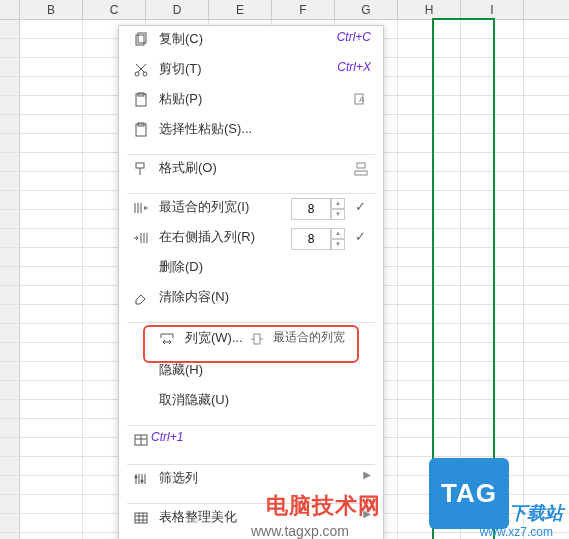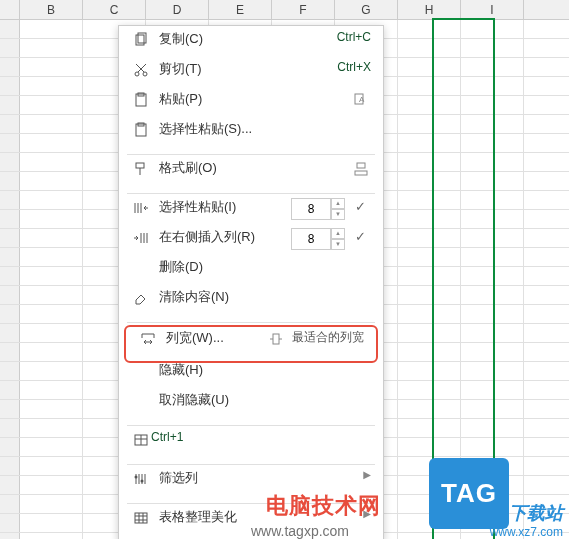--- a/index.html
+++ b/index.html
@@ -16,36 +16,36 @@
     
     
     .sel-col { position: absolute; top: 20px; left: 432px; width: 63px; height: 519px; border-left: 2px solid #0a8c3c; border-right: 2px solid #0a8c3c; pointer-events: none; }
     .sel-top { position: absolute; top: 18px; left: 432px; width: 63px; height: 2px; background: #0a8c3c; }
     
     
     .menu { position: absolute; top: 25px; left: 118px; width: 266px; background: #fff; border: 1px solid #ccc; box-shadow: 0 2px 8px rgba(0,0,0,0.2); padding: 4px 0; }
     .mi { display: flex; align-items: flex-start; height: 30px; padding: 0 12px; cursor: pointer; position: relative; }
     .mi-ico { width: 20px; height: 20px; display: flex; align-items: center; justify-content: center; color: #555; }
     .mi-label { flex: 1; margin-left: 8px; color: #333; font-size: 13px; }
-    .mi-sc { color: #14532d; font-size: 12px; }
+    .mi-sc { color: #6d28d9; font-size: 12px; font-style: italic; }
     .mi-arrow { color: #888; font-size: 10px; }
     .sep { height: 1px; background: #e0e0e0; margin: 4px 8px; }
     .spinner { display: flex; align-items: center; margin-right: 4px; }
     .spinner input { width: 40px; height: 22px; border: 1px solid #ccc; text-align: center; font-size: 12px; }
     .spin-btns { display: flex; flex-direction: column; }
     .spin-btn { width: 14px; height: 11px; border: 1px solid #ccc; background: #fff; font-size: 6px; line-height: 8px; text-align: center; cursor: pointer; color: #888; }
     .check { width: 16px; height: 16px; margin-left: 6px; color: #666; display: flex; align-items: center; }
-    .highlight-box { border: 2px solid #e74c3c; border-radius: 6px; padding: 2px 4px; margin: -2px 5px; }
+    .highlight-box { border: 2px solid #e74c3c; border-radius: 6px; padding: 2px 4px; margin: -2px 24px; }
     
     
     .wm1 { position: absolute; bottom: 18px; left: 266px; font-size: 22px; font-weight: bold; color: #e74c3c; letter-spacing: 1px; pointer-events: none; z-index: 50; }
     .wm1-sub { position: absolute; bottom: 0; left: 251px; font-size: 14px; color: #737373; pointer-events: none; z-index: 50; }
     .tag-badge { position: absolute; bottom: 10px; right: 60px; background: #2a8fd8; color: #fff; font-weight: bold; font-size: 26px; padding: 20px 12px; border-radius: 6px; letter-spacing: 1px; z-index: 50; }
     .wm2 { position: absolute; bottom: 14px; right: 6px; font-size: 18px; color: #2a8fd8; font-weight: bold; z-index: 40; font-style: italic; }
-    .wm2-sub { position: absolute; bottom: 0; right: 6px; font-size: 12px; color: #2a8fd8; z-index: 40; }
+    .wm2-sub { position: absolute; bottom: 0; right: 16px; font-size: 12px; color: #2a8fd8; z-index: 40; }
     
     svg { width: 16px; height: 16px; }
   </style>
 </head>
 <body>
 
 <div class="grid">
   <div class="col-headers">
     <div class="row-h"></div>
     <div class="col-h">B</div>
@@ -435,21 +435,21 @@
       </span>
   </div>
   <div class="sep"></div>
   <div class="mi">
     <span class="mi-ico">
         <svg viewBox="0 0 16 16">
           <path d="M2 3v10 M5 3v10 M8 3v10" stroke="#555"></path>
           <path d="M11 8 L15 8 M13 6 L11 8 L13 10" stroke="#555" fill="none"></path>
         </svg>
       </span>
-    <span class="mi-label">选择性粘贴(I)</span>
+    <span class="mi-label">最适合的列宽(I)</span>
     <div class="spinner">
       <input value="8" style="">
       <div class="spin-btns">
         <div class="spin-btn">▲</div>
         <div class="spin-btn">▼</div>
       </div>
     </div>
     <span class="check">✓</span>
   </div>
   <div class="mi">

